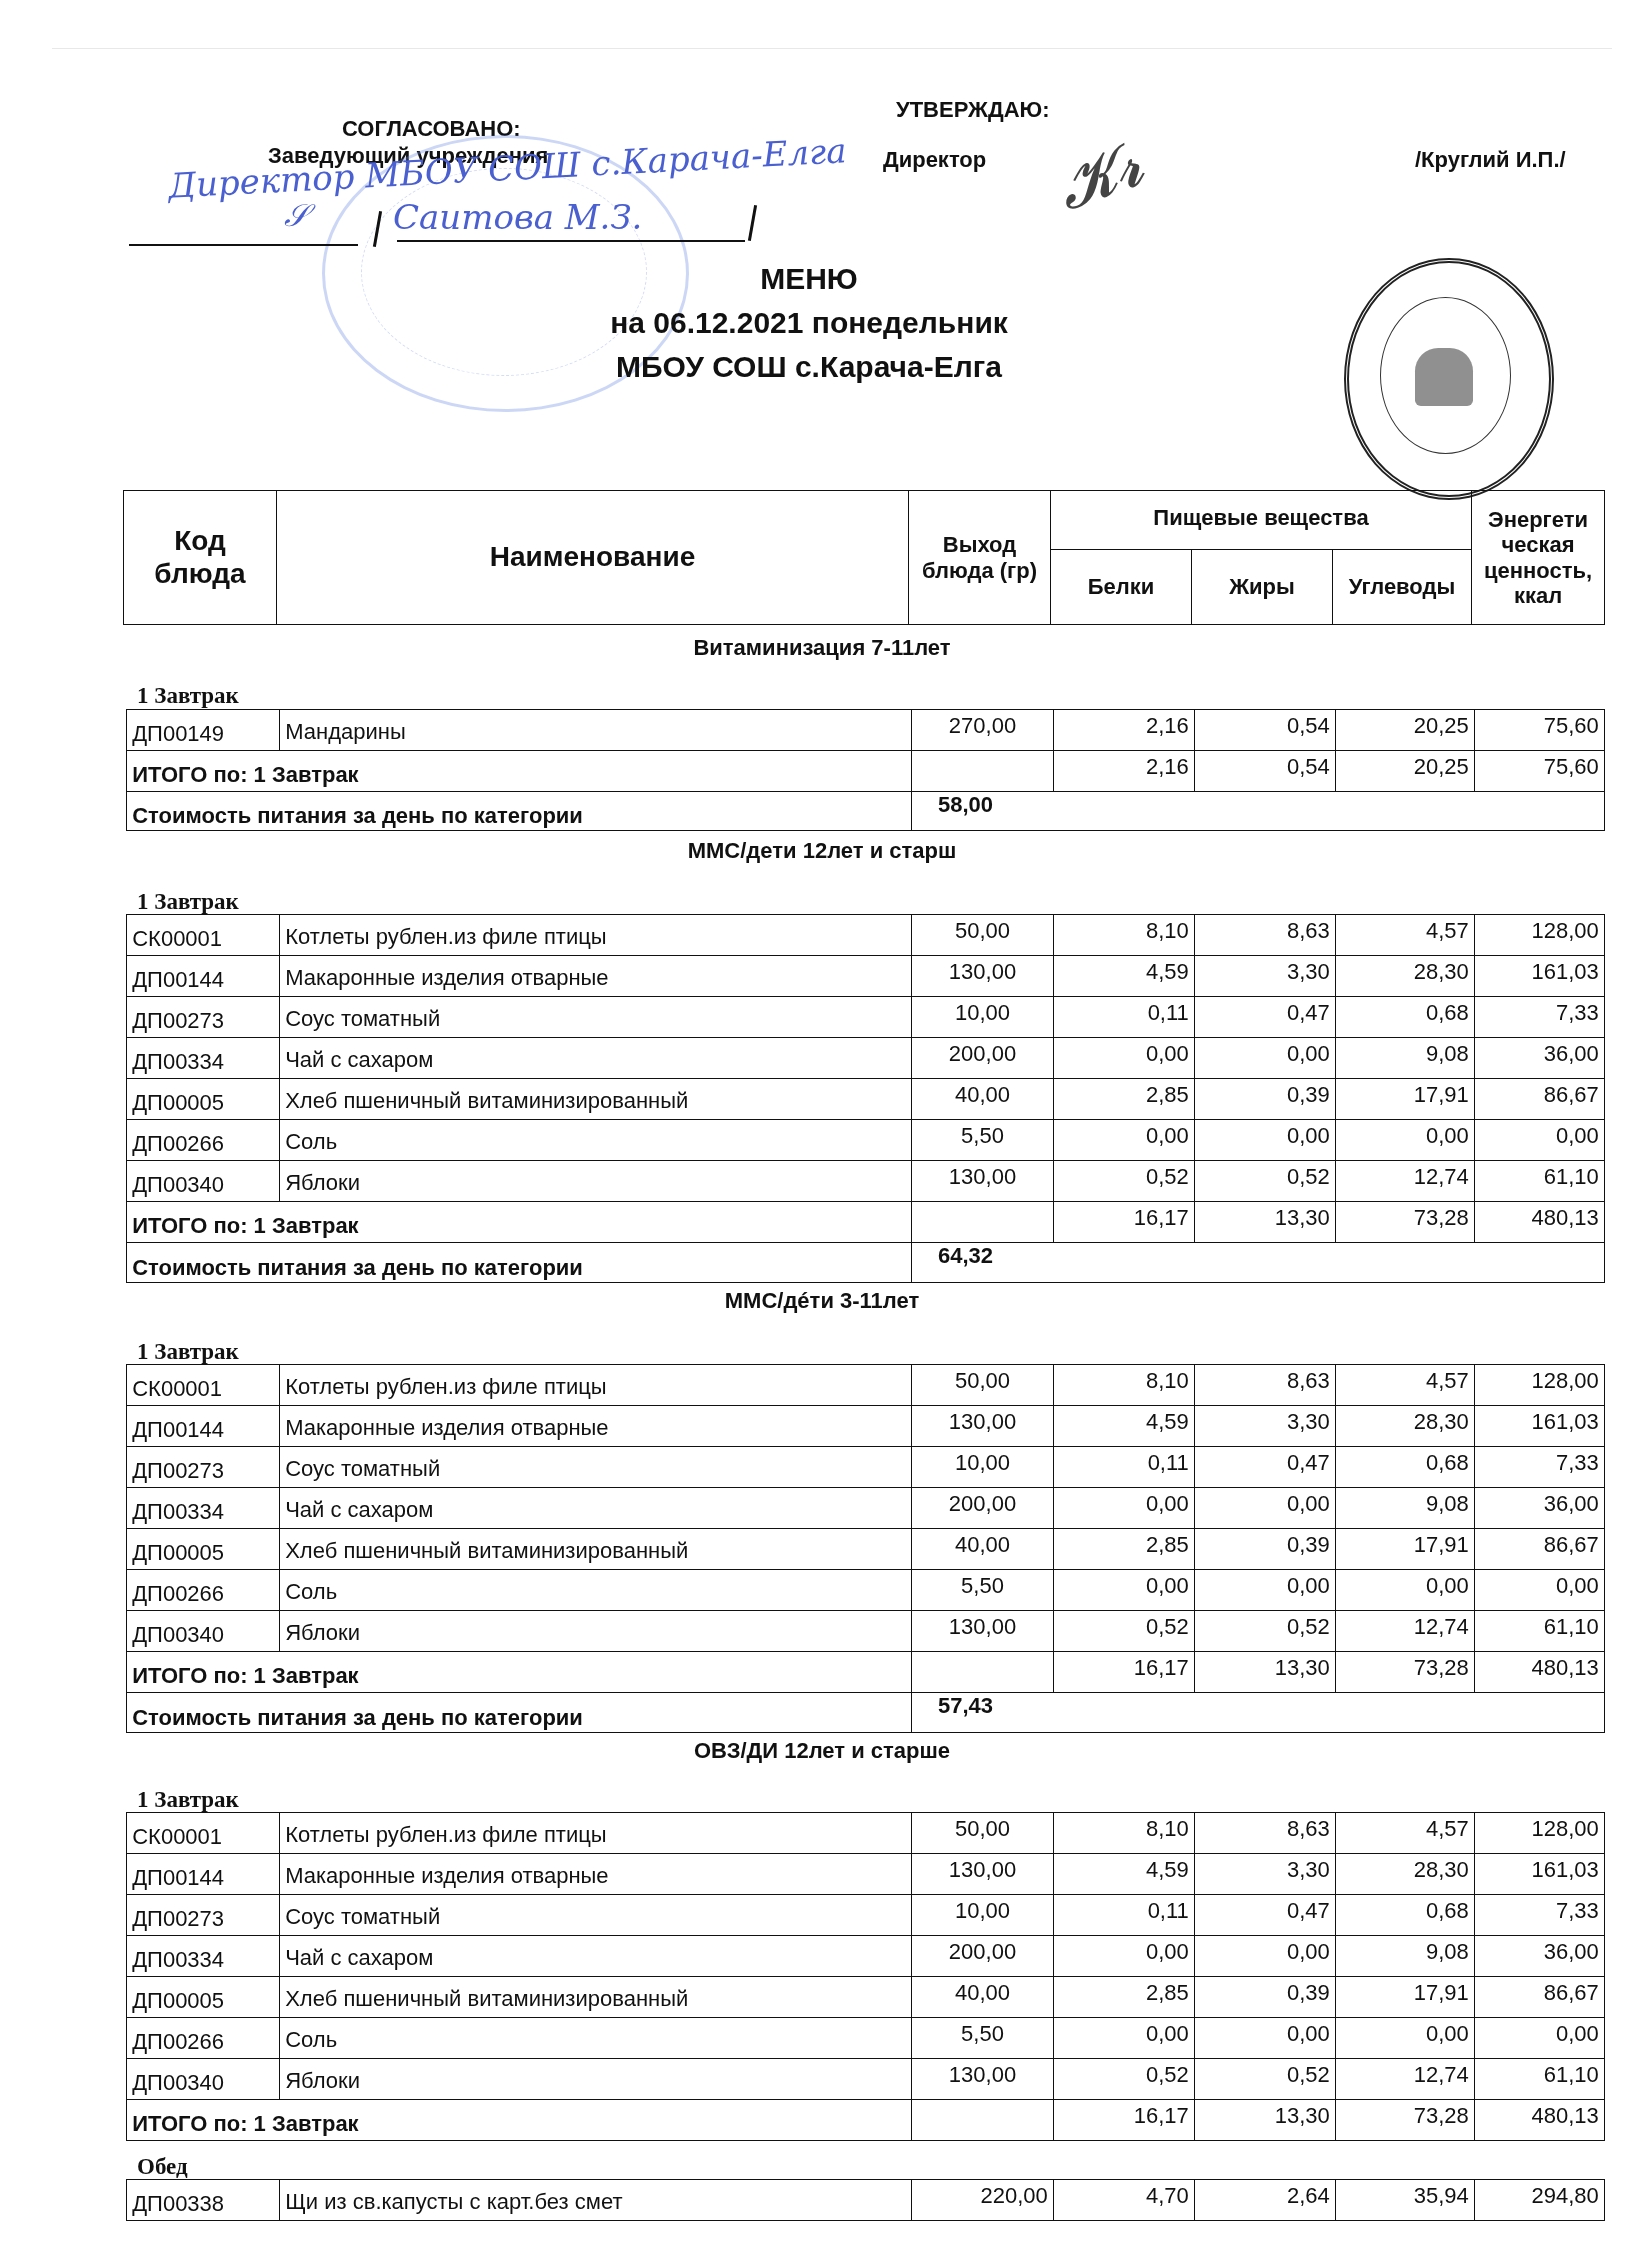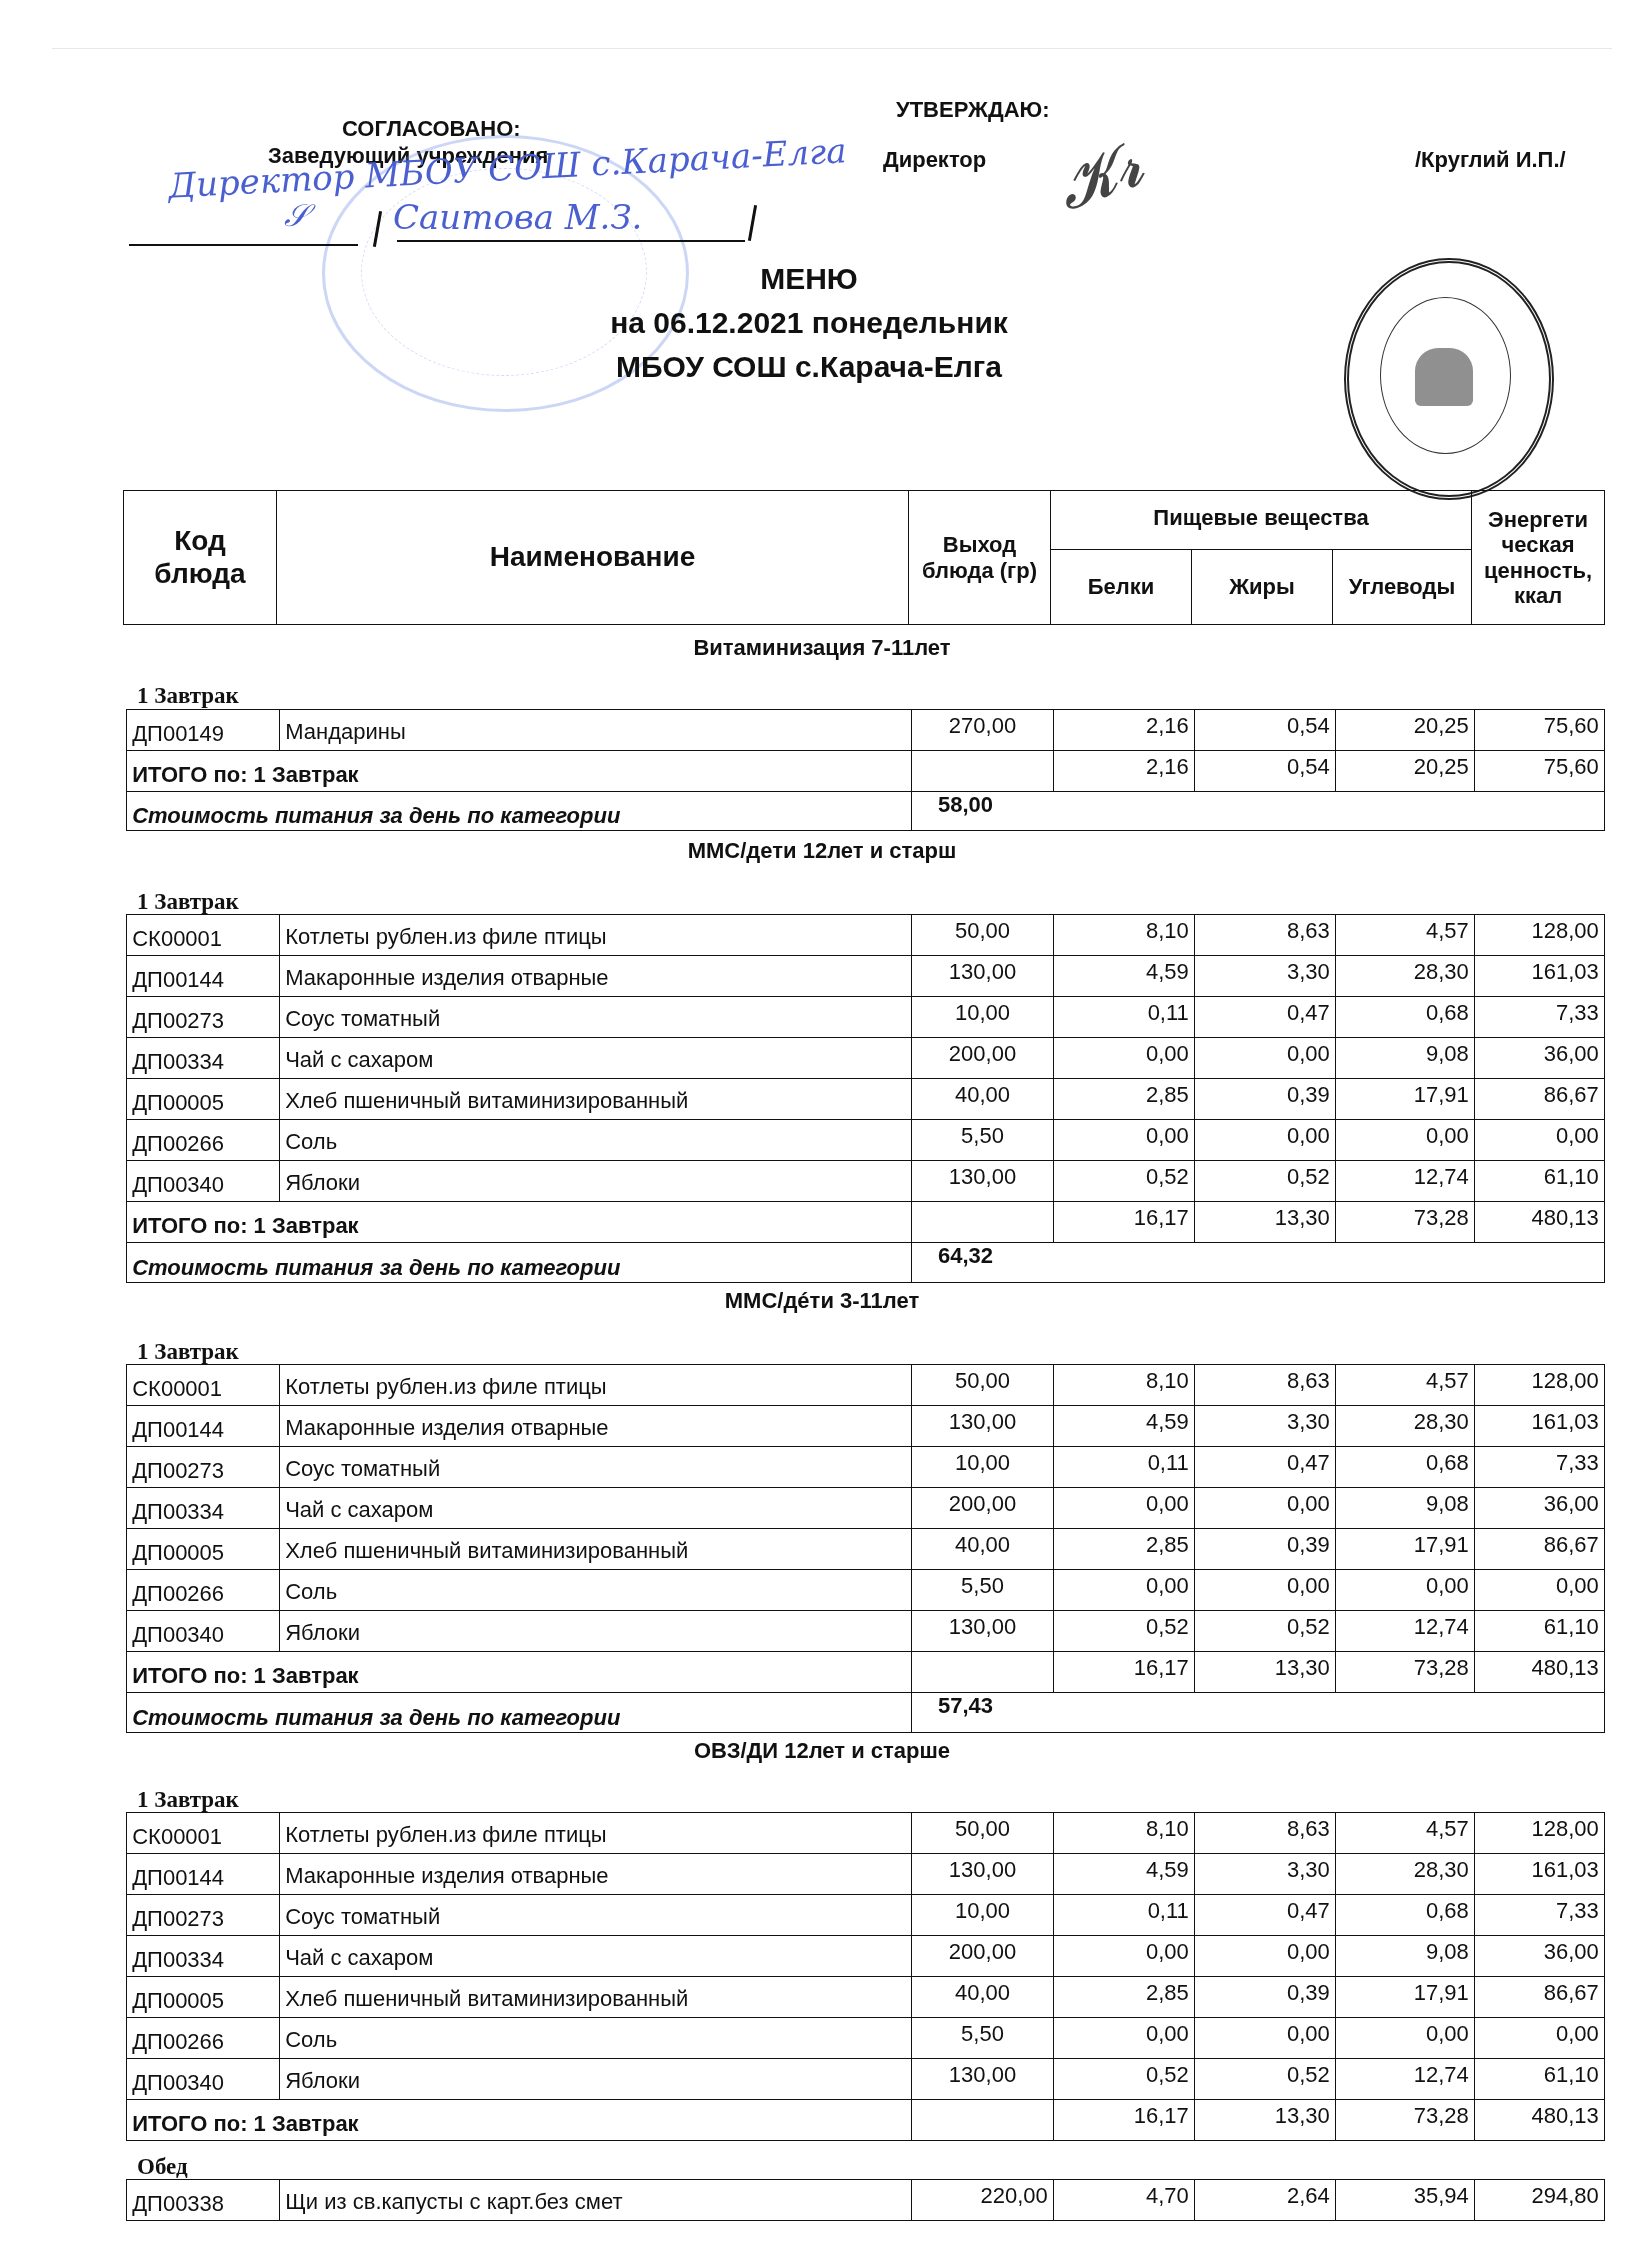--- a/index.html
+++ b/index.html
@@ -18,21 +18,21 @@
 
   table.grid { position:absolute; border-collapse:collapse; table-layout:fixed; }
   table.grid td, table.grid th { border:1.9px solid #111; padding:0 5.2px; font-size:22px;
      overflow:hidden; white-space:nowrap; }
   table.head th { font-weight:bold; text-align:center; white-space:normal; line-height:1.15; }
   table.head th.big { font-size:28px; }
   .num { text-align:right; vertical-align:top; padding-top:2.6px !important; }
   .code { vertical-align:bottom; padding-bottom:2.6px !important; }
   .name { vertical-align:bottom; padding-bottom:5.2px !important; }
   .itogo-label { font-weight:bold; font-size:22px; vertical-align:bottom; padding-bottom:2.6px !important; }
-  .cost-label { font-weight:bold; font-size:28px; vertical-align:bottom; padding-bottom:1.3px !important;font-style:italic; }
+  .cost-label { font-weight:bold; font-size:28px; vertical-align:bottom; padding-bottom:1.3px !important; }
   .cost-val { font-weight:bold; font-size:30px; vertical-align:top; padding-left:26px !important; }
   .section-title { width:1644px; left:0; text-align:center; font-weight:bold; font-size:22px; }
   .meal-label { font-weight:bold; font-size:23px;font-family:Liberation Serif, serif; }
 </style>
 </head>
 <body>
 
 <div class="abs topline"></div>
 
 <div class="abs hdr-label" style="left:342px; top:116px;">СОГЛАСОВАНО:</div>

